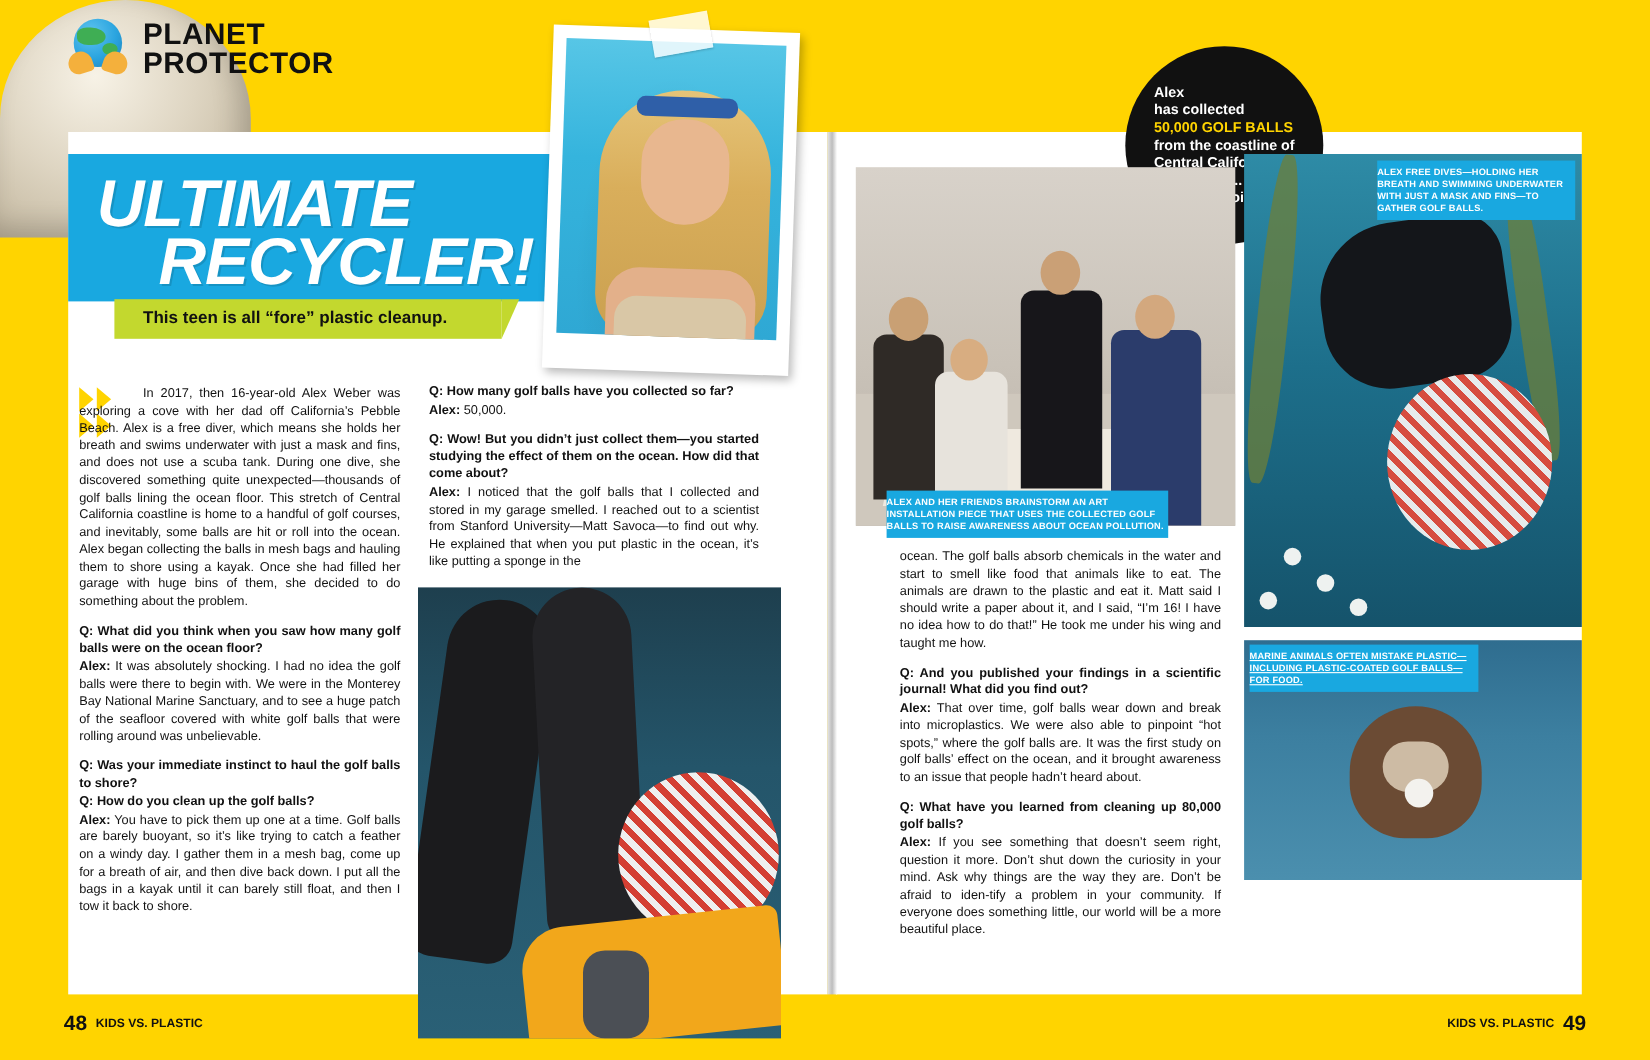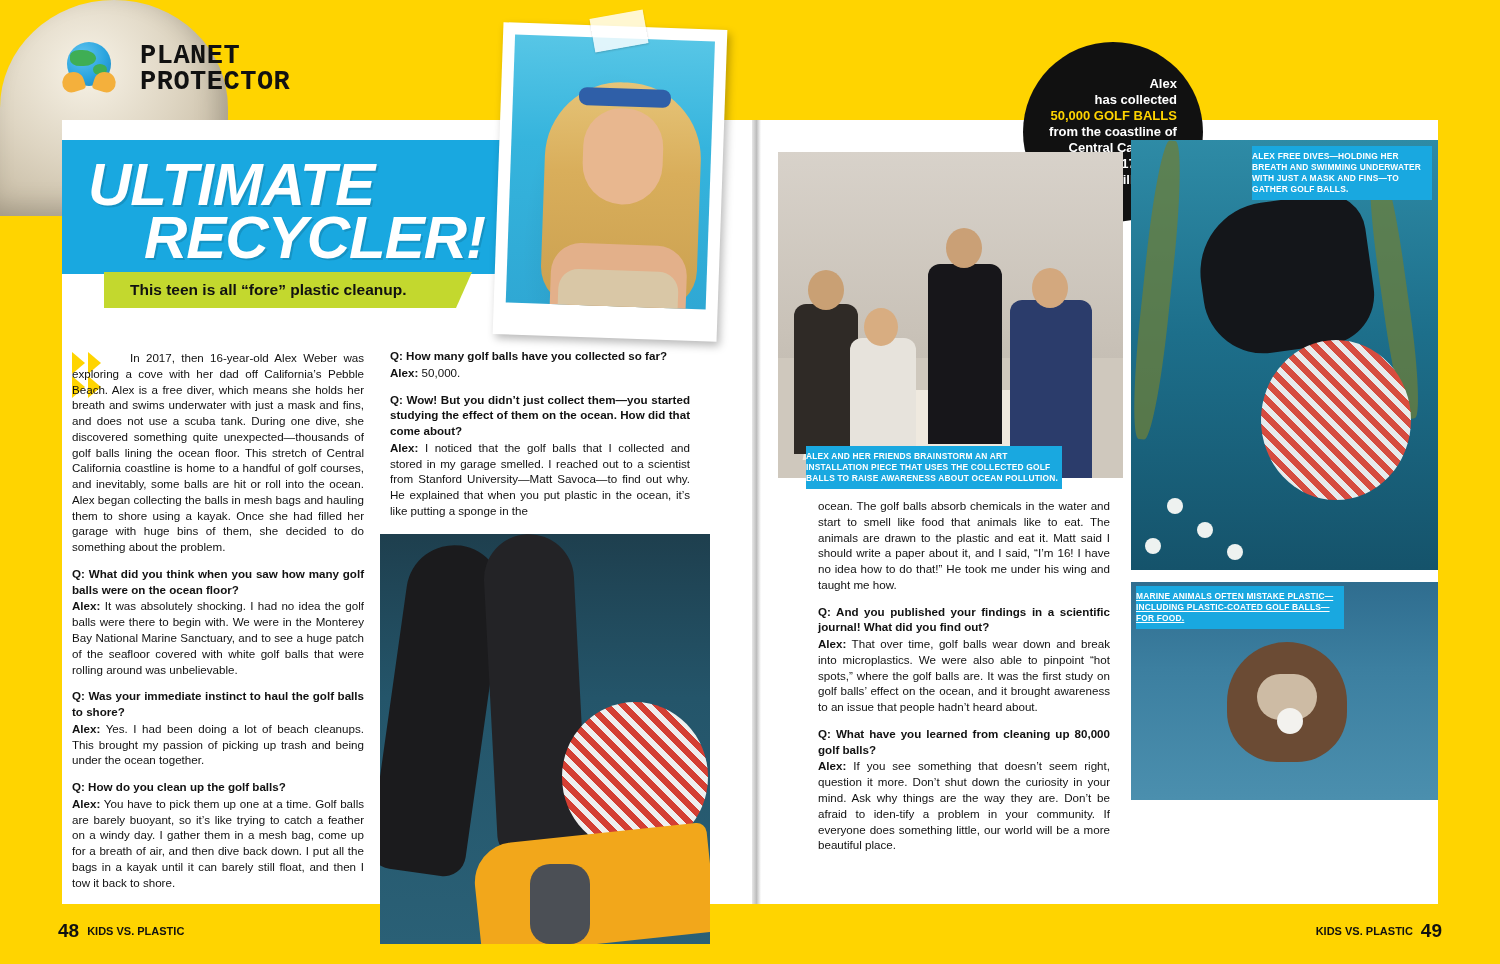--- a/index.html
+++ b/index.html
@@ -20,21 +20,21 @@
   }
   #page-left  { left:62px;  width:690px; }
   #page-right { left:760px; width:678px; }
 
   .spine {
     position:absolute; left:752px; top:120px; width:9px; height:784px;
     background:linear-gradient(to right,#e7e7e7,#bdbdbd,#ffffff);
   }
 
   
-  .masthead { position:absolute; left:62px; top:42px; display:flex; align-items:center; gap:24px;font-family:Liberation Mono, monospace; }
+  .masthead { position:absolute; left:62px; top:17px; display:flex; align-items:center; gap:14px; }
   .globe { width:54px; height:54px; position:relative; }
   .globe .ball {
     width:44px;height:44px;border-radius:50%;
     background:radial-gradient(circle at 35% 30%, #5fc4ef 0%, #2aa4df 55%, #1b7fb8 100%);
     position:absolute; left:5px; top:0;
     overflow:hidden;
   }
   .globe .ball:before{
     content:""; position:absolute; width:26px;height:16px;border-radius:40% 60% 55% 45%;
     background:#3fae54; left:3px; top:8px;
@@ -122,21 +122,21 @@
     position:absolute; left:592px; top:14px; width:54px; height:34px;
     background:rgba(255,255,255,0.82);
     transform:rotate(-10deg);
     box-shadow:0 1px 2px rgba(0,0,0,0.18);
   }
 
   
   .circle-callout {
     position:absolute; left:1023px; top:42px; width:180px; height:180px;
     border-radius:50%; background:#111; color:#fff;
-    display:flex; align-items:center; justify-content:center; text-align:right;
+    display:flex; align-items:center; justify-content:center; text-align:left;
     font-weight:bold; font-size:13px; line-height:1.22; padding:0 20px;
   }
   .circle-callout .hl { color:#ffd400; }
 
   
   .col { position:absolute; font-size:11.6px; line-height:1.36; color:#111; text-align:justify; }
   .col p { margin:0 0 11px 0; }
   .col .q { font-weight:bold; margin-bottom:1px; }
   .col .a b { font-weight:bold; }
 
@@ -290,21 +290,20 @@
   <div class="chev c3"></div>
     <div class="chev c4"></div>
 </div>
 <div class="col" id="col-l1">
   <p class="indent-first">In 2017, then 16-year-old Alex Weber was exploring a cove with her dad off California’s Pebble Beach. Alex is a free diver, which means she holds her breath and swims underwater with just a mask and fins, and does not use a scuba tank. During one dive, she discovered something quite unexpected—thousands of golf balls lining the ocean floor. This stretch of Central California coastline is home to a handful of golf courses, and inevitably, some balls are hit or roll into the ocean. Alex began collecting the balls in mesh bags and hauling them to shore using a kayak. Once she had filled her garage with huge bins of them, she decided to do something about the problem.</p>
 
   <p class="q">Q: What did you think when you saw how many golf balls were on the ocean floor?</p>
   <p class="a"><b>Alex:</b><span> It was absolutely shocking. I had no idea the golf balls were there to begin with. We were in the Monterey Bay National Marine Sanctuary, and to see a huge patch of the seafloor covered with white golf balls that were rolling around was unbelievable.</span></p>
 
   <p class="q">Q: Was your immediate instinct to haul the golf balls to shore?</p>
-  <p class="a"><b>Alex:</b><span> Yes. I had been doing a lot of beach cleanups. This brought my passion of picking up trash and being under the ocean together.</span></p>
 
   <p class="q">Q: How do you clean up the golf balls?</p>
   <p class="a"><b>Alex:</b><span> You have to pick them up one at a time. Golf balls are barely buoyant, so it’s like trying to catch a feather on a windy day. I gather them in a mesh bag, come up for a breath of air, and then dive back down. I put all the bags in a kayak until it can barely still float, and then I tow it back to shore.</span></p>
 </div>
 
 <div class="col" id="col-l2">
   <p class="q">Q: How many golf balls have you collected so far?</p>
   <p class="a"><b>Alex:</b><span> 50,000.</span></p>
 
   <p class="q">Q: Wow! But you didn’t just collect them—you started studying the effect of them on the ocean. How did that come about?</p>

